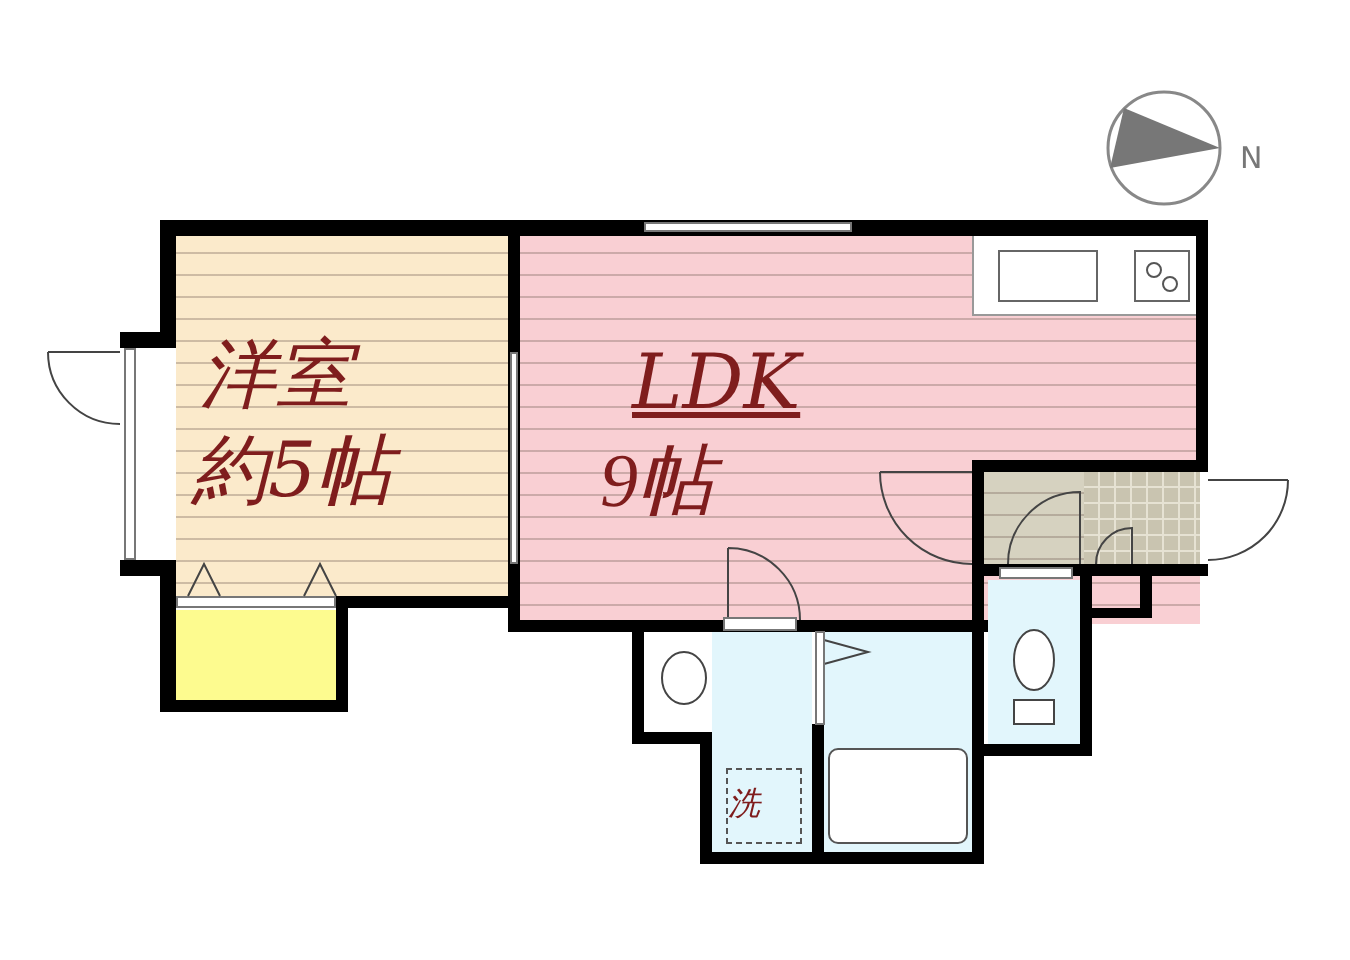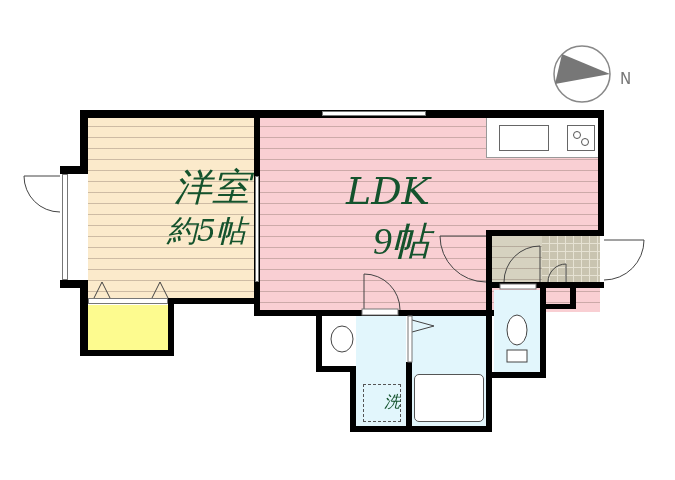--- a/index.html
+++ b/index.html
@@ -1,19 +1,19 @@
 <!DOCTYPE html>
 <html><head>
 <meta charset="utf-8">
 <style>
   html,body{margin:0;padding:0;background:#ffffff;}
   body{width:675px;height:480px;position:relative;overflow:hidden;font-family:"DejaVu Serif",serif;}
   .abs{position:absolute;box-sizing:border-box;}
   .wall{position:absolute;background:#000;}
-  .label{position:absolute;font-style:italic;color:#14532d;text-align:right;line-height:1;}
+  .label{position:absolute;font-style:italic;color:#7f1d1d;text-align:left;line-height:1;}
   .lined{background-image:repeating-linear-gradient(to bottom, transparent 0, transparent 10px, rgba(120,100,90,0.35) 10px, rgba(120,100,90,0.35) 11px);}
 </style>
 </head>
 <body>
 
 <div class="abs" style="left:552px;top:44px;width:60px;height:60px;">
   <svg width="60" height="60">
     <circle cx="30" cy="30" r="28" fill="#fff" stroke="#888" stroke-width="1.5"></circle>
     <polygon points="10,10 58,30 3,40" fill="#777"></polygon>
   </svg>
@@ -100,15 +100,15 @@
   <path d="M548 282 A18 18 0 0 1 566 264 V282" fill="none" stroke="#444"></path>
   <path d="M604 240 H644 M644 240 A40 40 0 0 1 604 280" fill="none" stroke="#444"></path>
   <path d="M364 274 V310 M364 274 A36 36 0 0 1 400 310" fill="none" stroke="#444"></path>
   <path d="M412 320 L434 326 L412 332" fill="none" stroke="#444"></path>
   <rect x="362" y="309" width="36" height="6" fill="#fff" stroke="#777"></rect>
   <rect x="408" y="316" width="4" height="46" fill="#fff" stroke="#777"></rect>
   <rect x="500" y="284" width="36" height="5" fill="#fff" stroke="#777"></rect>
 </svg>
 
 <div class="label" style="left:100px;top:168px;width:150px;font-size:38px;">洋室</div>
-<div class="label" style="left:96px;top:216px;width:150px;font-size:30px;">約5帖</div>
-<div class="label" style="left:300px;top:172px;width:130px;font-size:38px;">LDK</div>
+<div class="label" style="left:96px;top:216px;width:150px;font-size:38px;">約5帖</div>
+<div class="label" style="left:316px;top:172px;width:130px;font-size:38px;text-decoration:underline;">LDK</div>
 <div class="label" style="left:300px;top:222px;width:130px;font-size:38px;font-family:Liberation Serif, serif;">9帖</div>
 
 </body></html>

